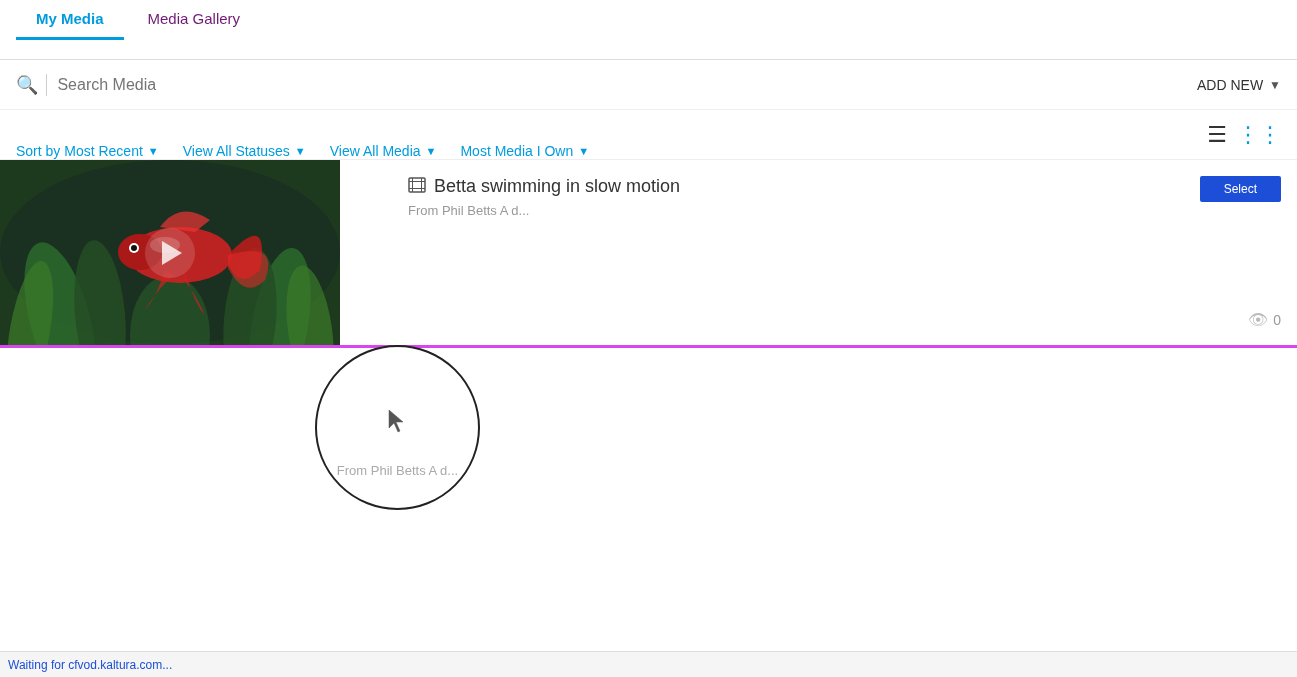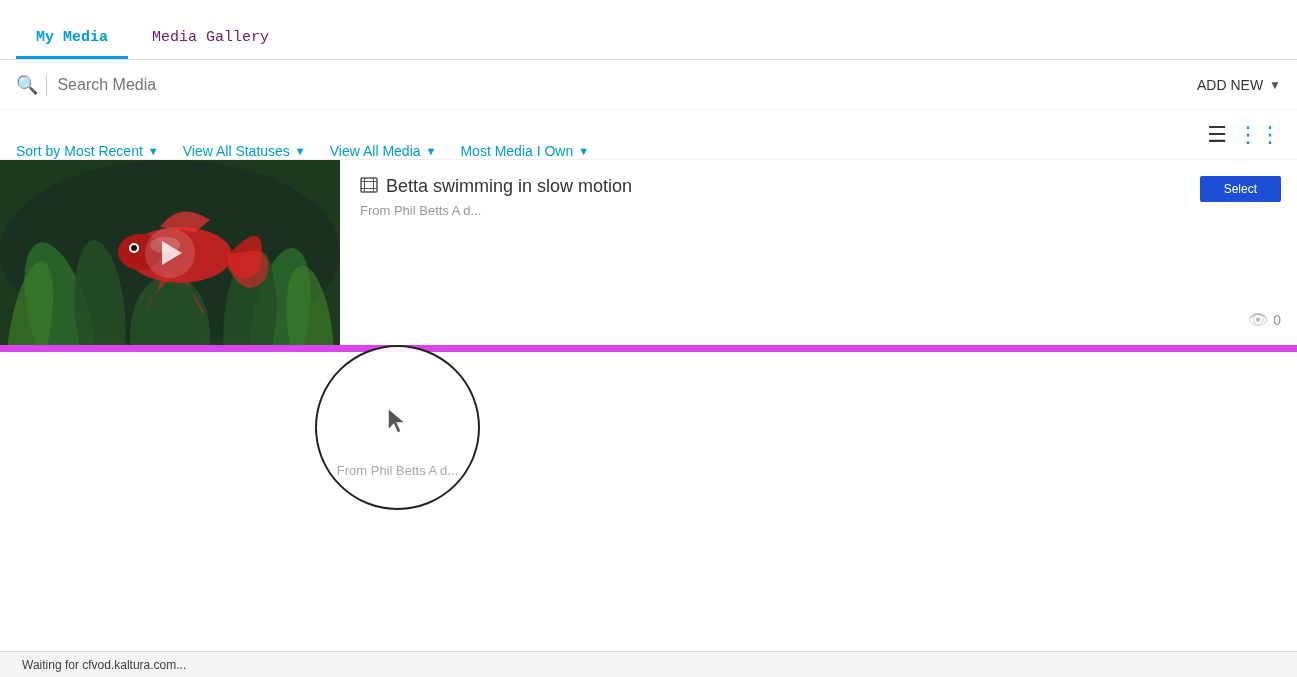--- a/index.html
+++ b/index.html
@@ -1,25 +1,24 @@
 <!DOCTYPE html>
 <html><head>
   <meta charset="utf-8">
   <style>
     * { box-sizing: border-box; margin: 0; padding: 0; }
     body { font-family: Arial, sans-serif; background: #fff; color: #333; width: 1297px; height: 677px; overflow: hidden; position: relative; }
 
     
     .tabs-bar {
       display: flex;
-      align-items: flex-end;
+      align-items: flex-start;
       border-bottom: 1px solid #ddd;
       padding: 0 16px;
       height: 60px;
-      font-family: Liberation Mono, monospace;
     }
     .tab {
       padding: 10px 20px;
       cursor: pointer;
       font-size: 15px;
       color: #701a75;
       border-bottom: 3px solid transparent;
       margin-right: 4px;
       white-space: nowrap;
     }
@@ -113,23 +112,24 @@
     
     .content-area {
       padding: 0;
       position: relative;
     }
 
     
     .media-item {
       display: flex;
       align-items: stretch;
-      border-bottom: 7px solid #d946ef;
+      border-bottom: 3px solid #d946ef;
       min-height: 185px;
       position: relative;
+      gap: 48px;
     }
     .media-thumbnail {
       width: 340px;
       min-height: 185px;
       flex-shrink: 0;
       background: #1a2a1a;
       position: relative;
       overflow: hidden;
     }
     .thumbnail-bg {
@@ -250,23 +250,23 @@
     .status-bar {
       position: absolute;
       bottom: 0;
       left: 0;
       right: 0;
       height: 26px;
       background: #f5f5f5;
       border-top: 1px solid #ddd;
       display: flex;
       align-items: center;
-      padding: 0 22px;
+      padding: 0 8px;
       font-size: 12px;
-      color: #404040;
+      color: #1d4ed8;
     }
   </style>
 </head>
 <body>
 
 <div class="tabs-bar">
   <div class="tab active">My Media</div>
   <div class="tab">Media Gallery</div>
 </div>
 

